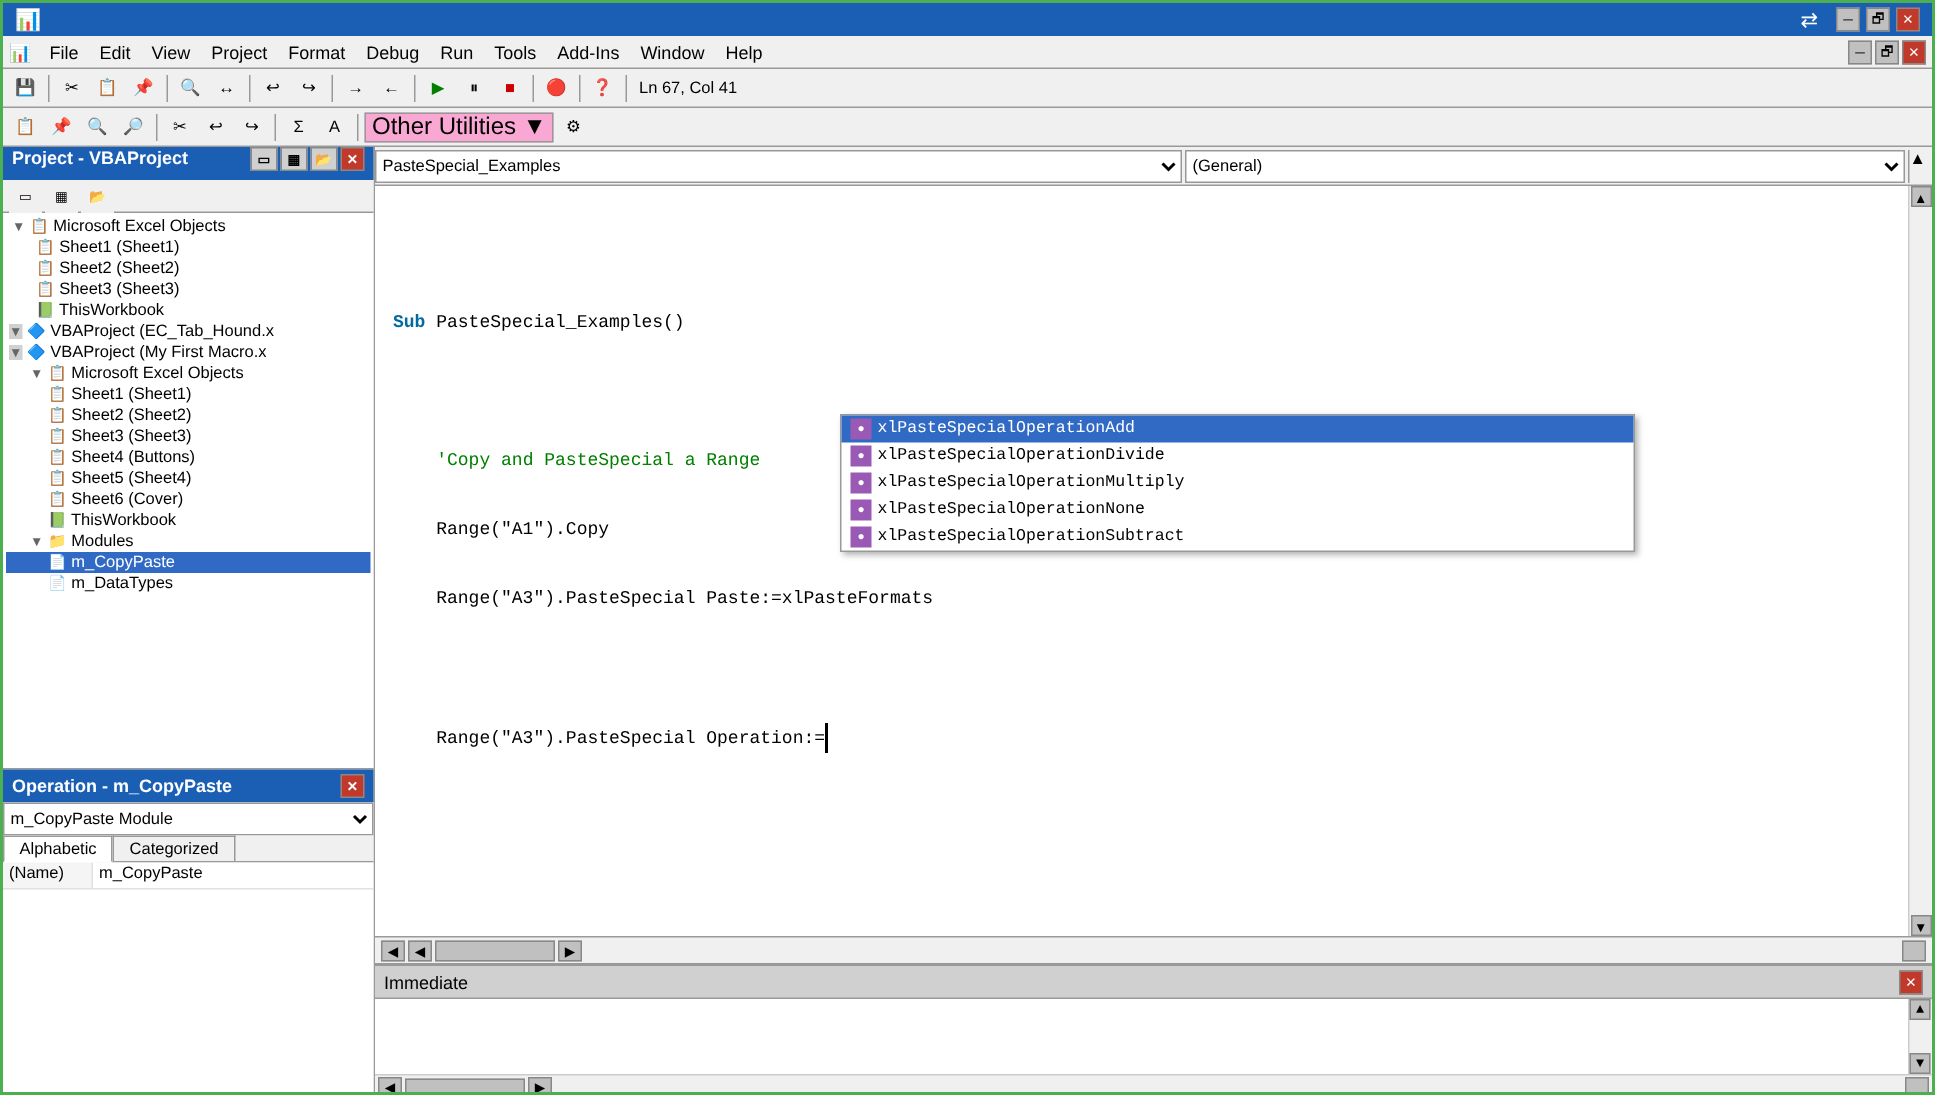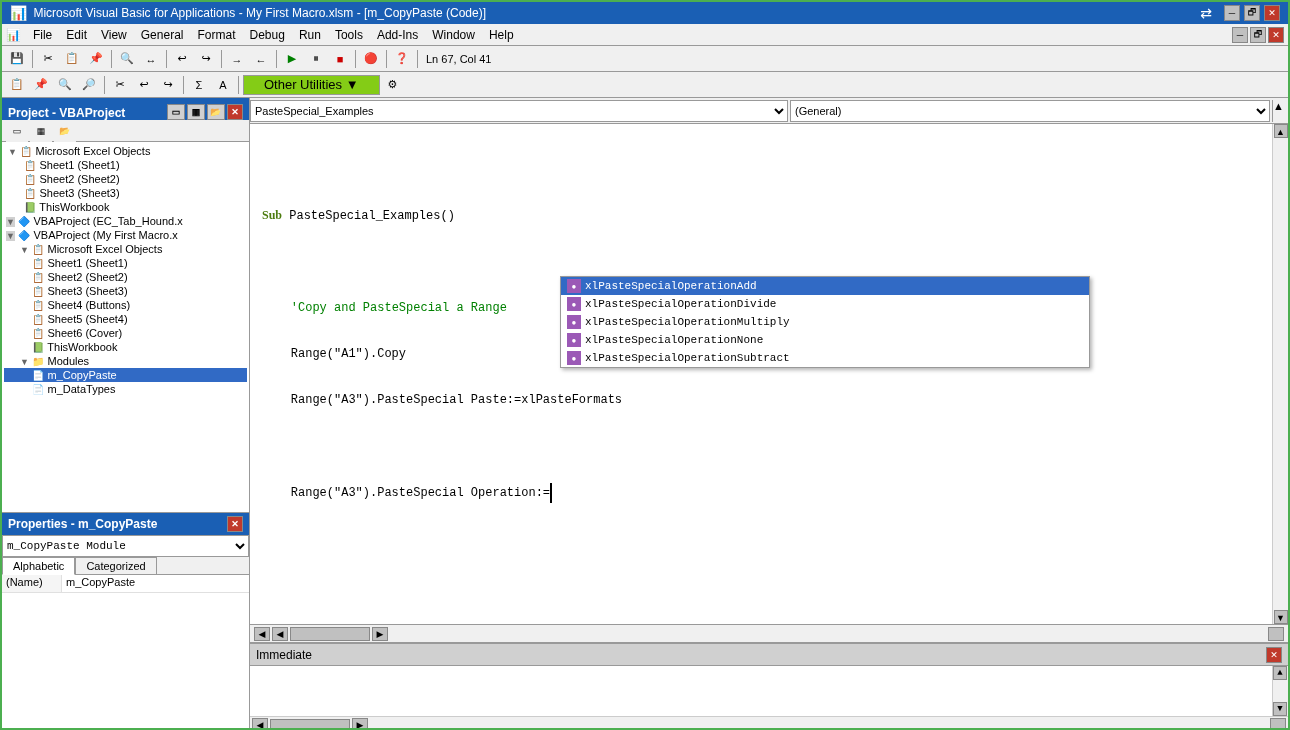--- a/index.html
+++ b/index.html
@@ -85,21 +85,21 @@
       display: flex;
       flex-direction: column;
       border-right: 1px solid #999;
       background: #f5f5f5;
     }
     #project-header {
       background: #1a5fb4;
       color: white;
       height: 22px;
       display: flex;
-      align-items: flex-end;
+      align-items: flex-start;
       justify-content: space-between;
       padding: 0 6px;
       font-size: 12px;
       font-weight: bold;
     }
     #project-tree {
       flex: 1;
       background: white;
       overflow: auto;
       font-size: 11px;
@@ -128,21 +128,20 @@
       padding: 0 6px;
       font-size: 12px;
       font-weight: bold;
     }
     #props-select {
       height: 22px;
       font-size: 11px;
       border: 1px solid #999;
       background: white;
       width: 100%;
-      font-family: Liberation Mono, monospace;
     }
     #props-tabs {
       display: flex;
       background: #f0f0f0;
       border-bottom: 1px solid #999;
     }
     .props-tab {
       padding: 2px 10px;
       cursor: pointer;
       font-size: 11px;
@@ -211,21 +210,21 @@
       flex: 1;
       font-family: Courier New, monospace;
       font-size: 12px;
       padding: 8px 12px;
       background: white;
       overflow: auto;
       position: relative;
       white-space: pre;
       color: #000;
     }
-    .kw { color: #4d7c0f; font-weight: bold; font-family: Liberation Serif, serif; }
+    .kw { color: #0369a1; font-weight: bold; }
     .comment { color: #008000; }
     .code-line { line-height: 1.5; }
     
     #autocomplete {
       position: absolute;
       top: 152px;
       left: 310px;
       background: white;
       border: 1px solid #999;
       z-index: 100;
@@ -297,36 +296,35 @@
       padding: 1px 4px;
       gap: 2px;
     }
   </style>
 </head>
 <body>
 
 <div id="title-bar">
   <div class="title-left">
     <span style="font-size:14px;">📊</span>
-    <span>Microsoft Visual Basic for Applications - My First Macro.xlsm - [m_CopyPaste (Code)]</span>
   </div>
   <div id="title-bar-controls">
     <span style="font-size:14px; margin-right:8px;">⇄</span>
     <div class="title-btn">─</div>
     <div class="title-btn">🗗</div>
     <div class="title-btn close">✕</div>
   </div>
 </div>
 
 <div id="menu-bar">
   <span style="font-size:12px; margin-right:4px;">📊</span>
   <span class="menu-item">File</span>
   <span class="menu-item">Edit</span>
   <span class="menu-item">View</span>
-  <span class="menu-item">General</span>
+  <span class="menu-item">Project</span>
   <span class="menu-item">Format</span>
   <span class="menu-item">Debug</span>
   <span class="menu-item">Run</span>
   <span class="menu-item">Tools</span>
   <span class="menu-item">Add-Ins</span>
   <span class="menu-item">Window</span>
   <span class="menu-item">Help</span>
   <div style="margin-left:auto; display:flex; gap:2px;">
     <div class="title-btn">─</div>
     <div class="title-btn">🗗</div>
@@ -369,21 +367,21 @@
   <div class="tb-btn">🔍</div>
   <div class="tb-btn">🔎</div>
   <div class="tb-separator"></div>
   <div class="tb-btn">✂</div>
   <div class="tb-btn">↩</div>
   <div class="tb-btn">↪</div>
   <div class="tb-separator"></div>
   <div class="tb-btn">Σ</div>
   <div class="tb-btn">A</div>
   <div class="tb-separator"></div>
-  <span style="font-size:13px; padding:0 20px; cursor:pointer; border: 1px solid #999; height:20px; display:inline-flex; align-items:center; background:#84cc16;">Other Utilities ▼</span>
+  <span style="font-size:16px; padding:0 4px; cursor:pointer; border: 1px solid #999; height:20px; display:inline-flex; align-items:center; background:#f9a8d4;">Other Utilities ▼</span>
   <div class="tb-btn">⚙</div>
 </div>
 
 <div id="main-layout">
 
   <div id="left-panel">
 
     <div id="project-header">
       <span>Project - VBAProject</span>
       <div style="display:flex; gap:2px;">
@@ -478,21 +476,21 @@
         <span> m_CopyPaste</span>
       </div>
       <div class="tree-item" style="padding-left:28px;">
         <span style="font-size:10px;">📄</span>
         <span> m_DataTypes</span>
       </div>
     </div>
 
     <div id="props-panel">
       <div id="props-header">
-        <span>Properties - m_CopyPaste</span>
+        <span>Operation - m_CopyPaste</span>
         <div class="title-btn close">✕</div>
       </div>
       <select id="props-select">
         <option>m_CopyPaste  Module</option>
       </select>
       <div id="props-tabs">
         <div class="props-tab active">Alphabetic</div>
         <div class="props-tab">Categorized</div>
       </div>
       <div id="props-table">

